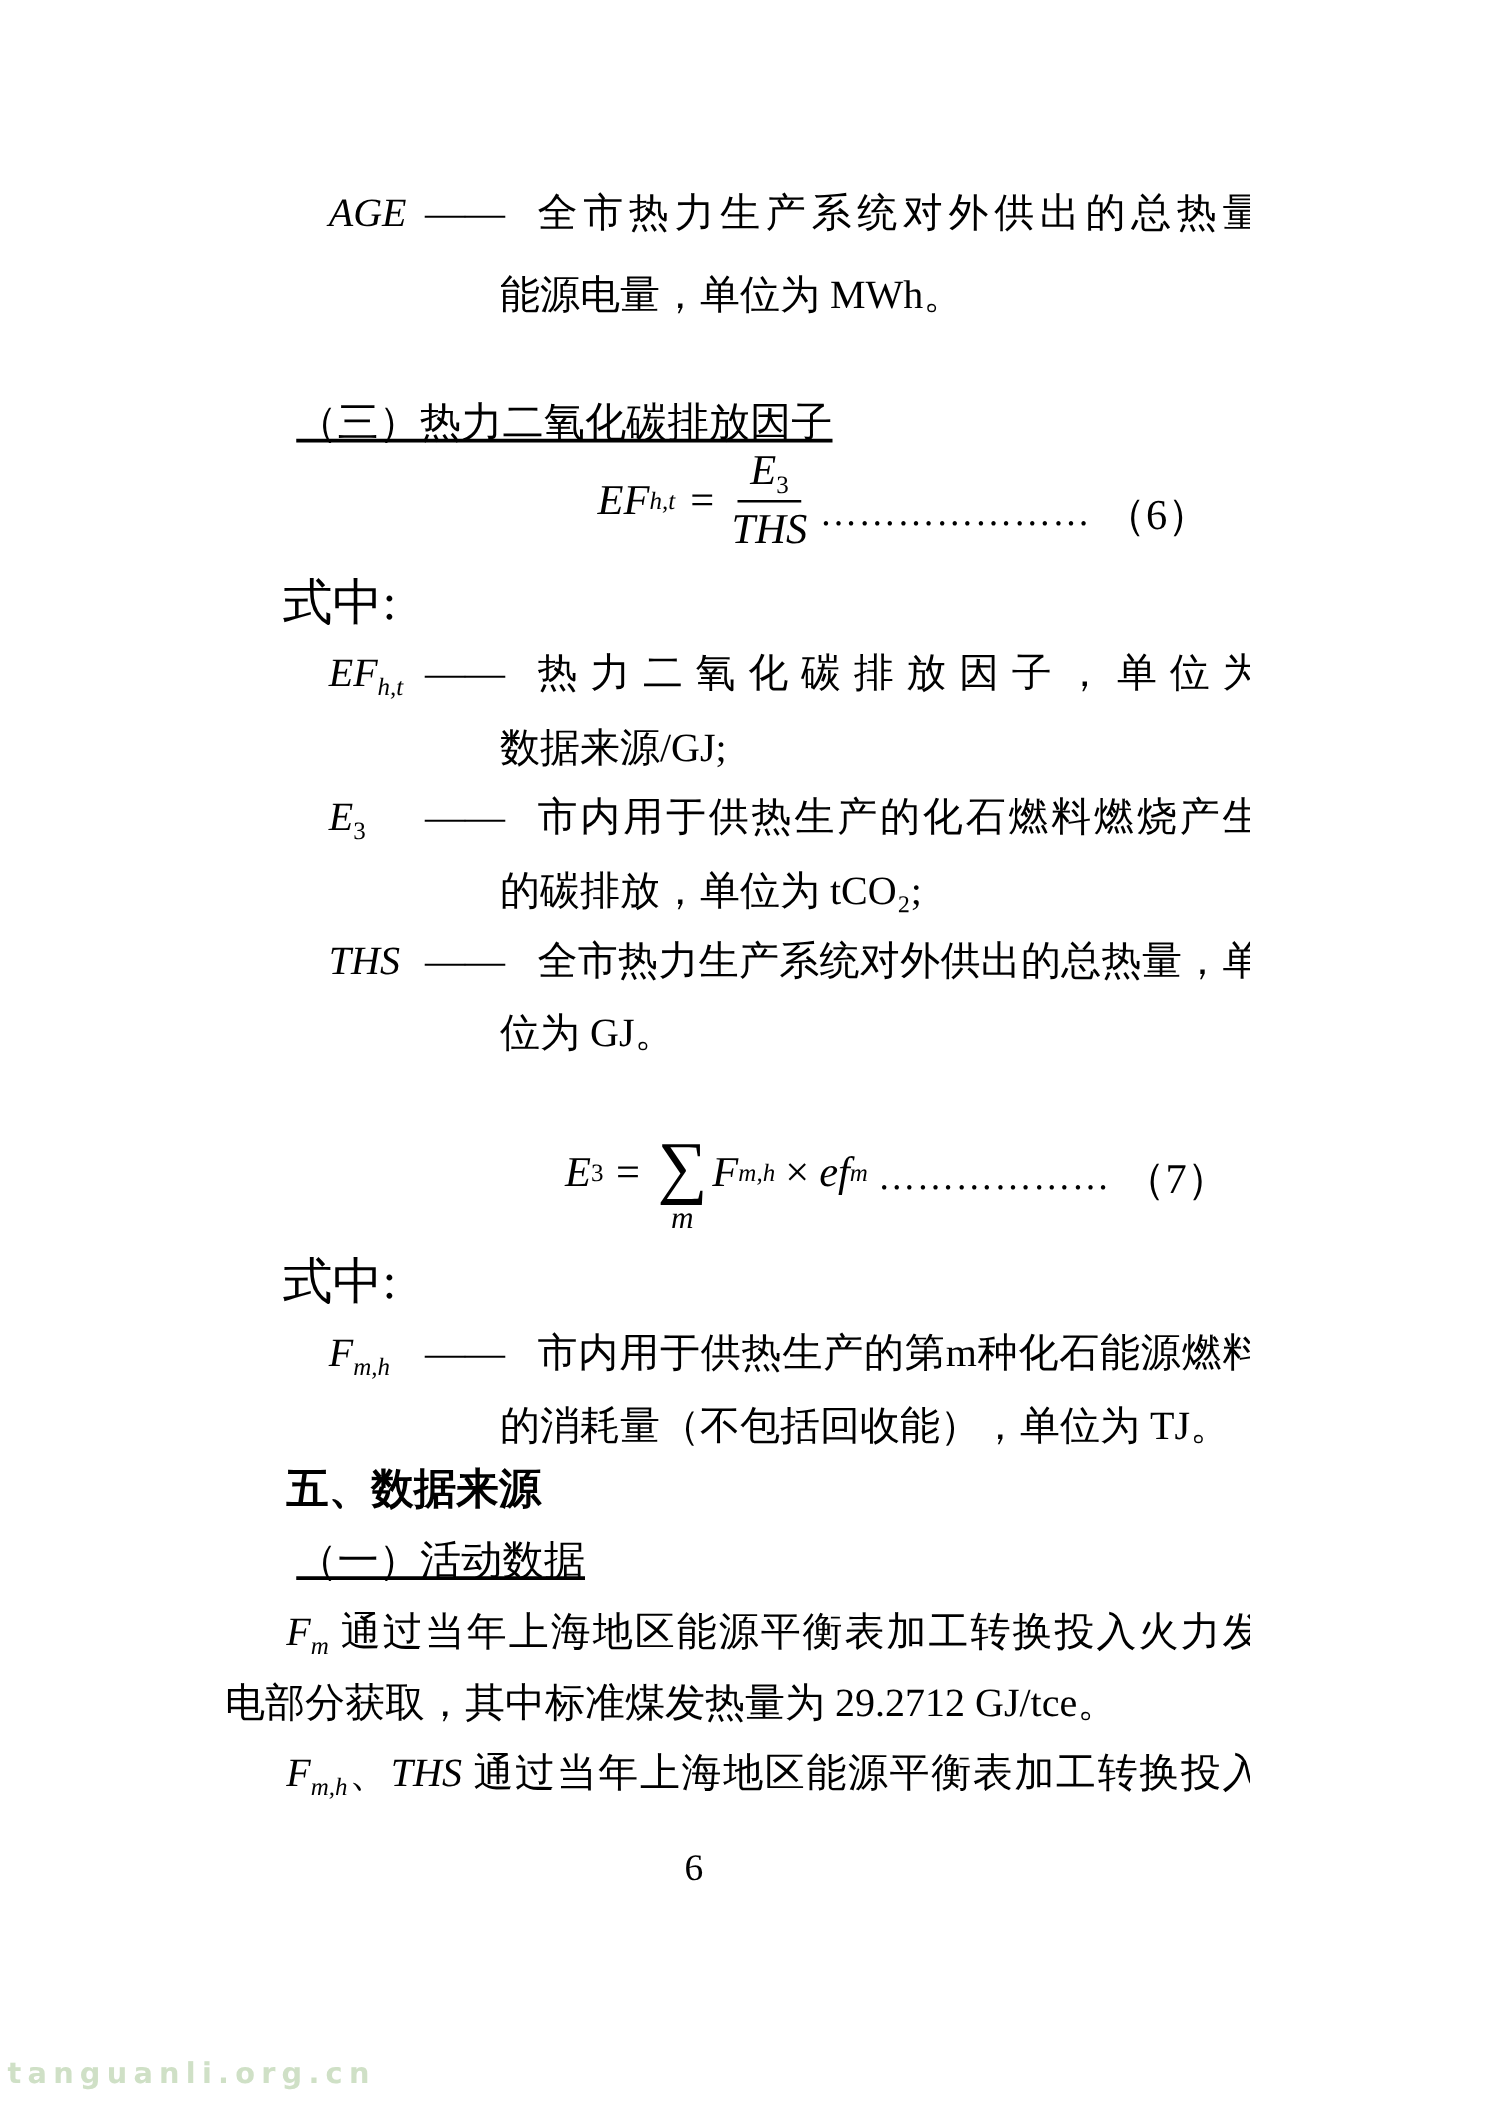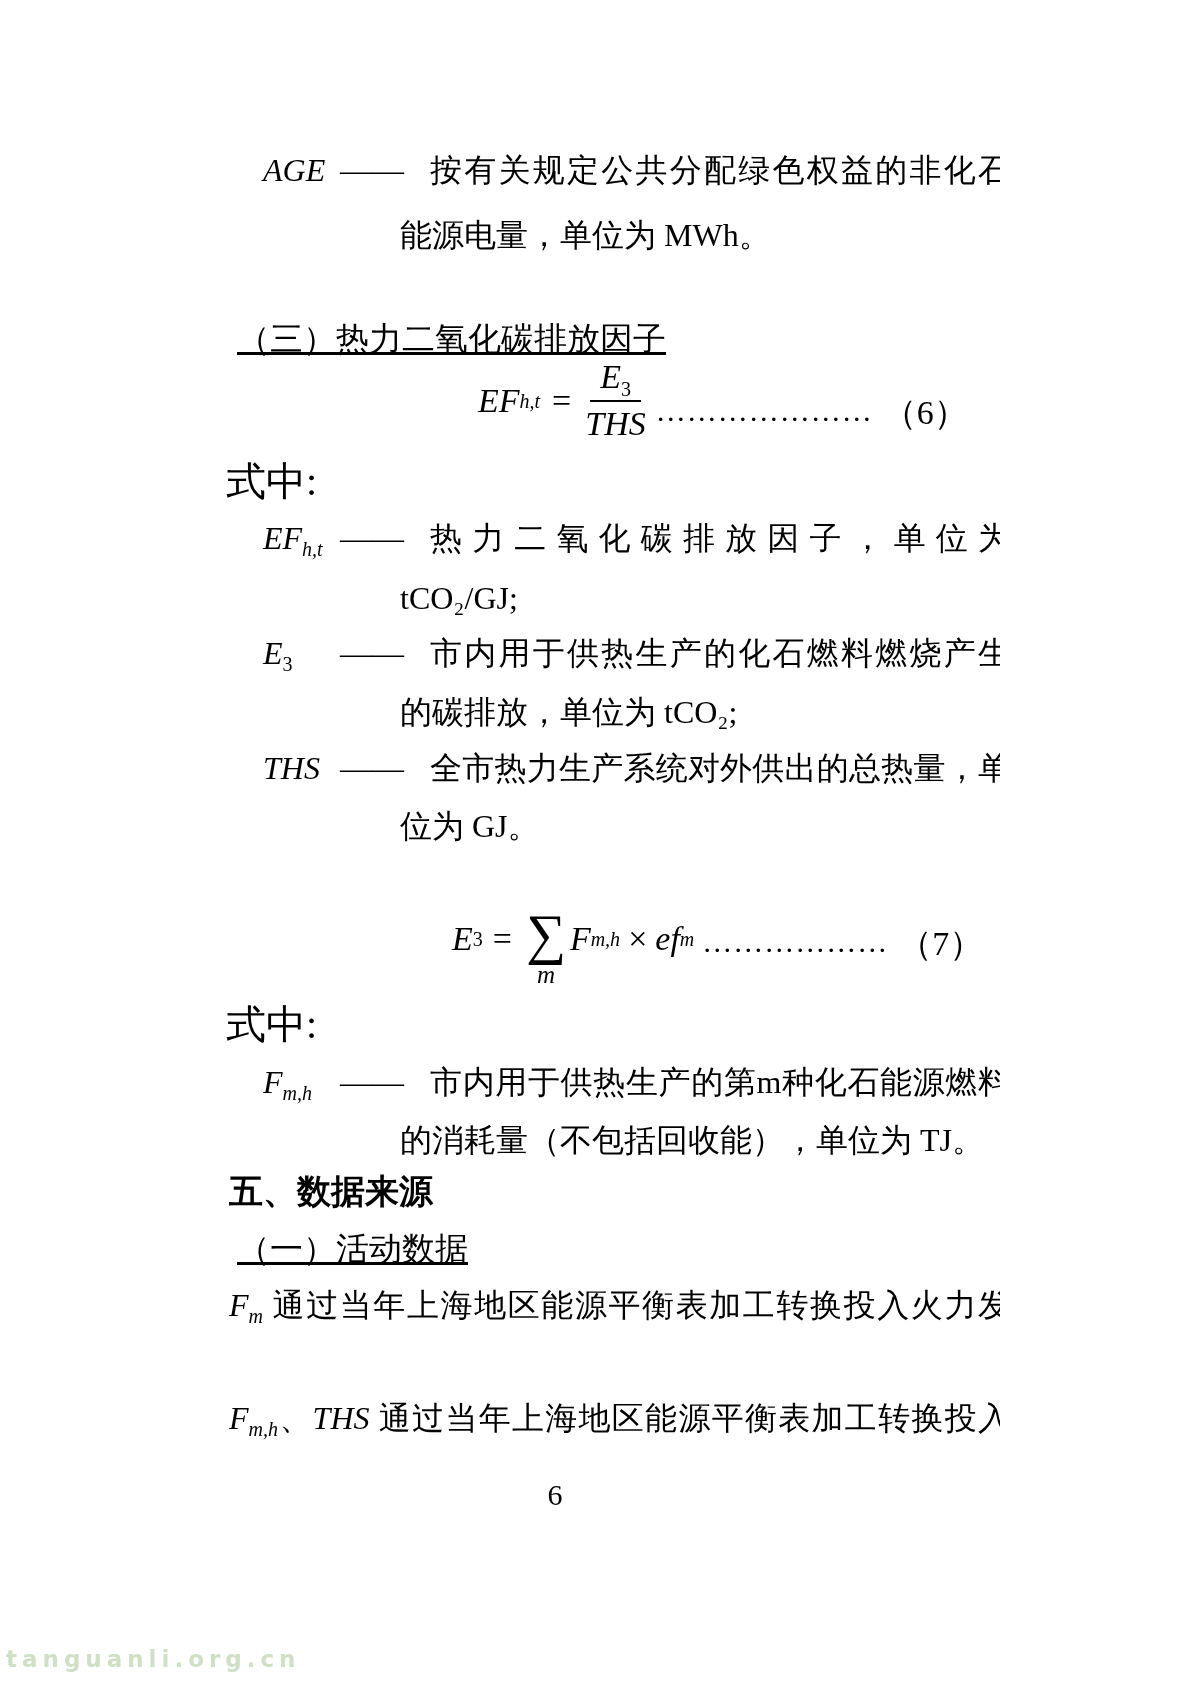--- a/index.html
+++ b/index.html
@@ -50,21 +50,21 @@
         font-family:"DejaVu Sans","Liberation Sans",sans-serif; color:#cfe0c6; }
 </style>
 </head>
 <body>
 
 <div class="page">
 
   <div class="def" style="top:150px">
     <span class="t">AGE</span>
     <span class="d">——</span>
-    <span class="x cjk-just">按有关规定公共分配绿色权益的非化石</span>
+    <span class="x cjk-just">全市热力生产系统对外供出的总热量</span>
   </div>
   <div class="cont" style="top:215px">能源电量，单位为 MWh。</div>
 
   <div class="h-kai" style="top:318px">（三）热力二氧化碳排放因子</div>
 
   <div class="fx" style="left:478px; top:356px">
     <span class="it">EF</span>
       <sub class="s">h,t</sub>
     <span class="eq">=</span>
     <span class="frac">
@@ -75,21 +75,21 @@
     <span class="lbl">（6）</span>
   </div>
 
   <div class="where" style="top:462px">式中:</div>
 
   <div class="def" style="top:518px">
     <span class="t"><span>EF</span><sub class="s">h,t</sub></span>
     <span class="d">——</span>
     <span class="x cjk-just">热力二氧化碳排放因子，单位为</span>
   </div>
-  <div class="cont" style="top:578px">tCO₂/GJ;</div>
+  <div class="cont" style="top:578px">数据来源/GJ;</div>
 
   <div class="def" style="top:633px">
     <span class="t"><span>E</span><sub class="sn">3</sub></span>
     <span class="d">——</span>
     <span class="x cjk-just">市内用于供热生产的化石燃料燃烧产生</span>
   </div>
   <div class="cont" style="top:692px">的碳排放，单位为 tCO₂;</div>
 
   <div class="def" style="top:748px">
     <span class="t">THS</span>
@@ -124,20 +124,21 @@
   </div>
   <div class="cont" style="top:1120px">的消耗量（不包括回收能），单位为 TJ。</div>
 
   <div class="h-hei" style="top:1170px">五、数据来源</div>
   <div class="h-kai" style="top:1228px">（一）活动数据</div>
 
   <div class="para cjk-just" style="left:229px; top:1285px; width:781px;">
     <span class="it"><span>F</span><sub class="s">m</sub></span>
     <span>通过当年上海地区能源平衡表加工转换投入火力发</span>
   </div>
+  <div class="para" style="left:180px; top:1342px;">电部分获取，其中标准煤发热量为 29.2712 GJ/tce。</div>
 
   <div class="para cjk-just" style="left:229px; top:1398px; width:781px;">
     <span class="it"><span>F</span><sub class="s">m,h</sub></span><span>、</span><span class="it">THS</span>
     <span>通过当年上海地区能源平衡表加工转换投入</span>
   </div>
 
   <div class="pageno">6</div>
 
   <div class="wm">tanguanli.org.cn</div>
 

